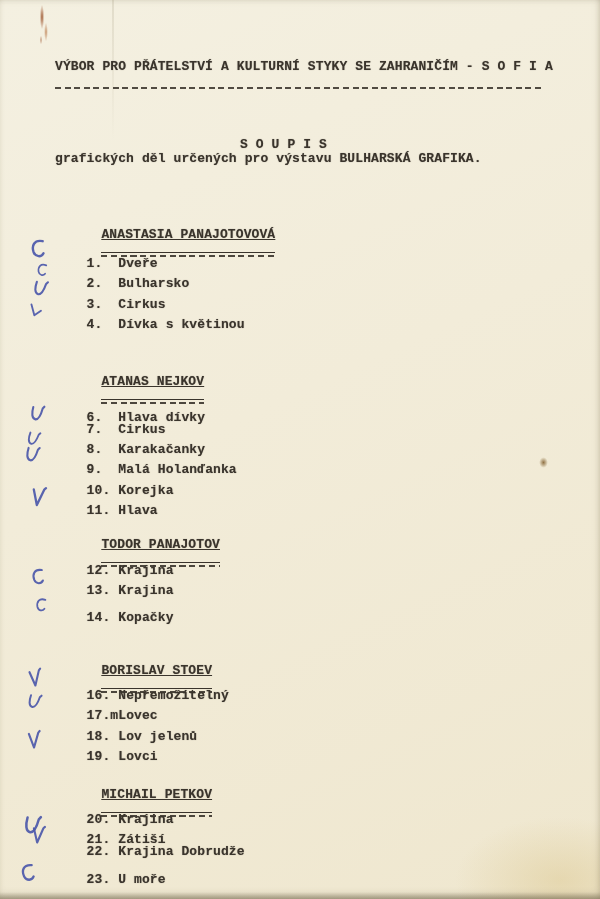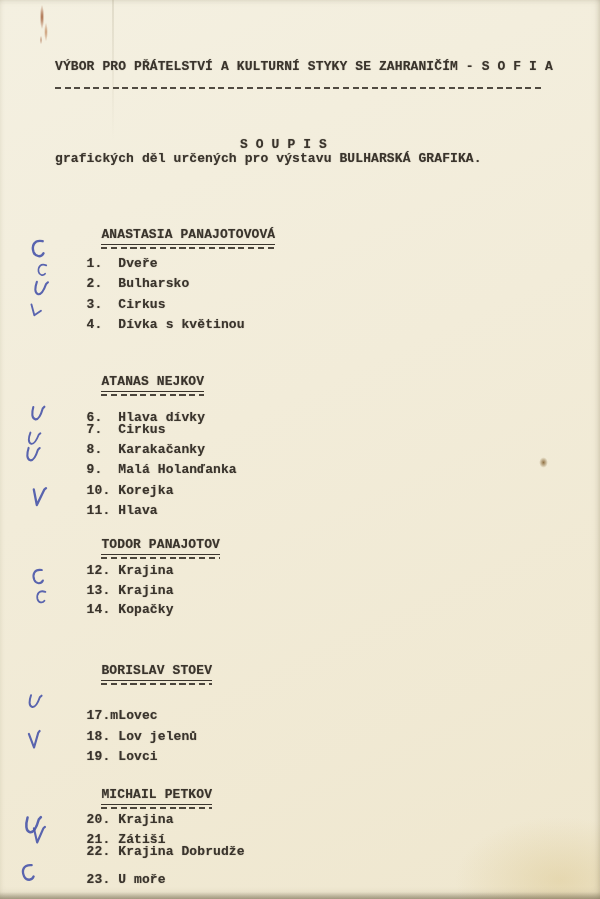--- a/index.html
+++ b/index.html
@@ -16,21 +16,21 @@
   }
   .typed{position:absolute;font-size:13px;line-height:16px;letter-spacing:.1px;
          white-space:pre;text-shadow:0 0 1px rgba(58,52,44,.5);}
   .org-header{left:55px;top:59px;}
   .header-dashes{position:absolute;left:55px;top:87px;width:489px;height:2.4px;
     background:repeating-linear-gradient(90deg,#3a342c 0 6px,transparent 6px 9.6px);opacity:.88;}
   .doc-title{left:240px;top:131px;margin-top:6px;}
   .doc-subtitle{left:55px;top:151px;}
   .section{position:absolute;left:54px;}
   .artist{display:inline-block;position:relative;border-bottom:1.8px solid #3a342c;
-          padding-bottom:1px;}
+          padding-bottom:9px;text-decoration:underline;}
   .artist::after{content:"";position:absolute;left:0;right:0;bottom:-5px;height:2px;
     background:repeating-linear-gradient(90deg,#3a342c 0 6.2px,transparent 6.2px 9.8px);opacity:.9;}
   .item-row{position:absolute;left:1px;height:20px;line-height:16px;white-space:pre;}
   .mark{position:absolute;width:16px;height:20px;left:-25px;top:-1px;overflow:visible;}
   .mark path{fill:none;stroke:#4c58aa;stroke-width:2.1;stroke-linecap:round;
              stroke-linejoin:round;opacity:.92;}
   .rust-stain{position:absolute;left:37px;top:2px;width:13px;height:45px;
     background:
       radial-gradient(ellipse 3px 17px at 5px 15px, rgba(146,66,24,.85), rgba(146,66,24,0) 72%),
       radial-gradient(ellipse 2.6px 13px at 9px 30px, rgba(172,94,38,.65), rgba(172,94,38,0) 72%),
@@ -118,30 +118,35 @@
       <span class="artist">TODOR PANAJOTOV</span>
     </div>
   <div class="item-row typed" style="top: 26px;">
     <span>12.</span><span> </span><span>Krajina</span>
   </div>
         <div class="item-row typed" style="top: 46.3px;"><svg class="mark" viewBox="0 0 16 20" style="transform: translate(0px, 1px) rotate(-6deg) scale(1);">
             <path d="M12.5 3.5 C5 1.5 2.5 7 4 12.5 C5.5 17 10.5 17.5 12.5 14"></path>
           </svg>
     <span>13.</span><span> </span><span>Krajina</span>
   </div>
-        <div class="item-row typed" style="top: 65px;"><svg class="mark" viewBox="0 0 16 20" style="transform: translate(3px, 2px) rotate(6deg) scale(0.85);">
+        <div class="item-row typed" style="top: 73px;"><svg class="mark" viewBox="0 0 16 20" style="transform: translate(3px, 2px) rotate(6deg) scale(0.85);">
             <path d="M12.5 3.5 C5 1.5 2.5 7 4 12.5 C5.5 17 10.5 17.5 12.5 14"></path>
           </svg>
     <span>14.</span><span> </span><span>Kopačky</span>
   </div>
       </div>
       <div class="section" style="top: 647px;">
     <div class="typed artist-line" style="position:relative;left:0;top:0">
       <span class="artist">BORISLAV STOEV</span>
     </div>
+  <div class="item-row typed" style="top: 24.5px;"><svg class="mark" viewBox="0 0 16 20" style="transform: translate(-3px, -2px) rotate(-8deg) scale(1);">
+            <path d="M3.5 2.5 L7.5 16.5 L13 2 L14.5 0.5"></path>
+          </svg>
+    <span>16.</span><span> </span><span>Nepřemožitelný</span>
+  </div>
         <div class="item-row typed" style="top: 45.1px;"><svg class="mark" viewBox="0 0 16 20" style="transform: translate(-4px, 2px) rotate(10deg) scale(0.95);">
             <path d="M3.5 2.5 C2.5 8.5 3 14 7 14.5 C10.5 14.5 12 9 13 3 L14.5 1"></path>
           </svg>
     <span>17.</span><span></span><span>mLovec</span>
   </div>
         <div class="item-row typed" style="top: 65.7px;">
     <span>18.</span><span> </span><span>Lov jelenů</span>
   </div>
         <div class="item-row typed" style="top: 86.3px;"><svg class="mark" viewBox="0 0 16 20" style="transform: translate(-4px, -1px) rotate(-5deg) scale(1);">
             <path d="M3.5 2.5 L7.5 16.5 L13 2 L14.5 0.5"></path>

